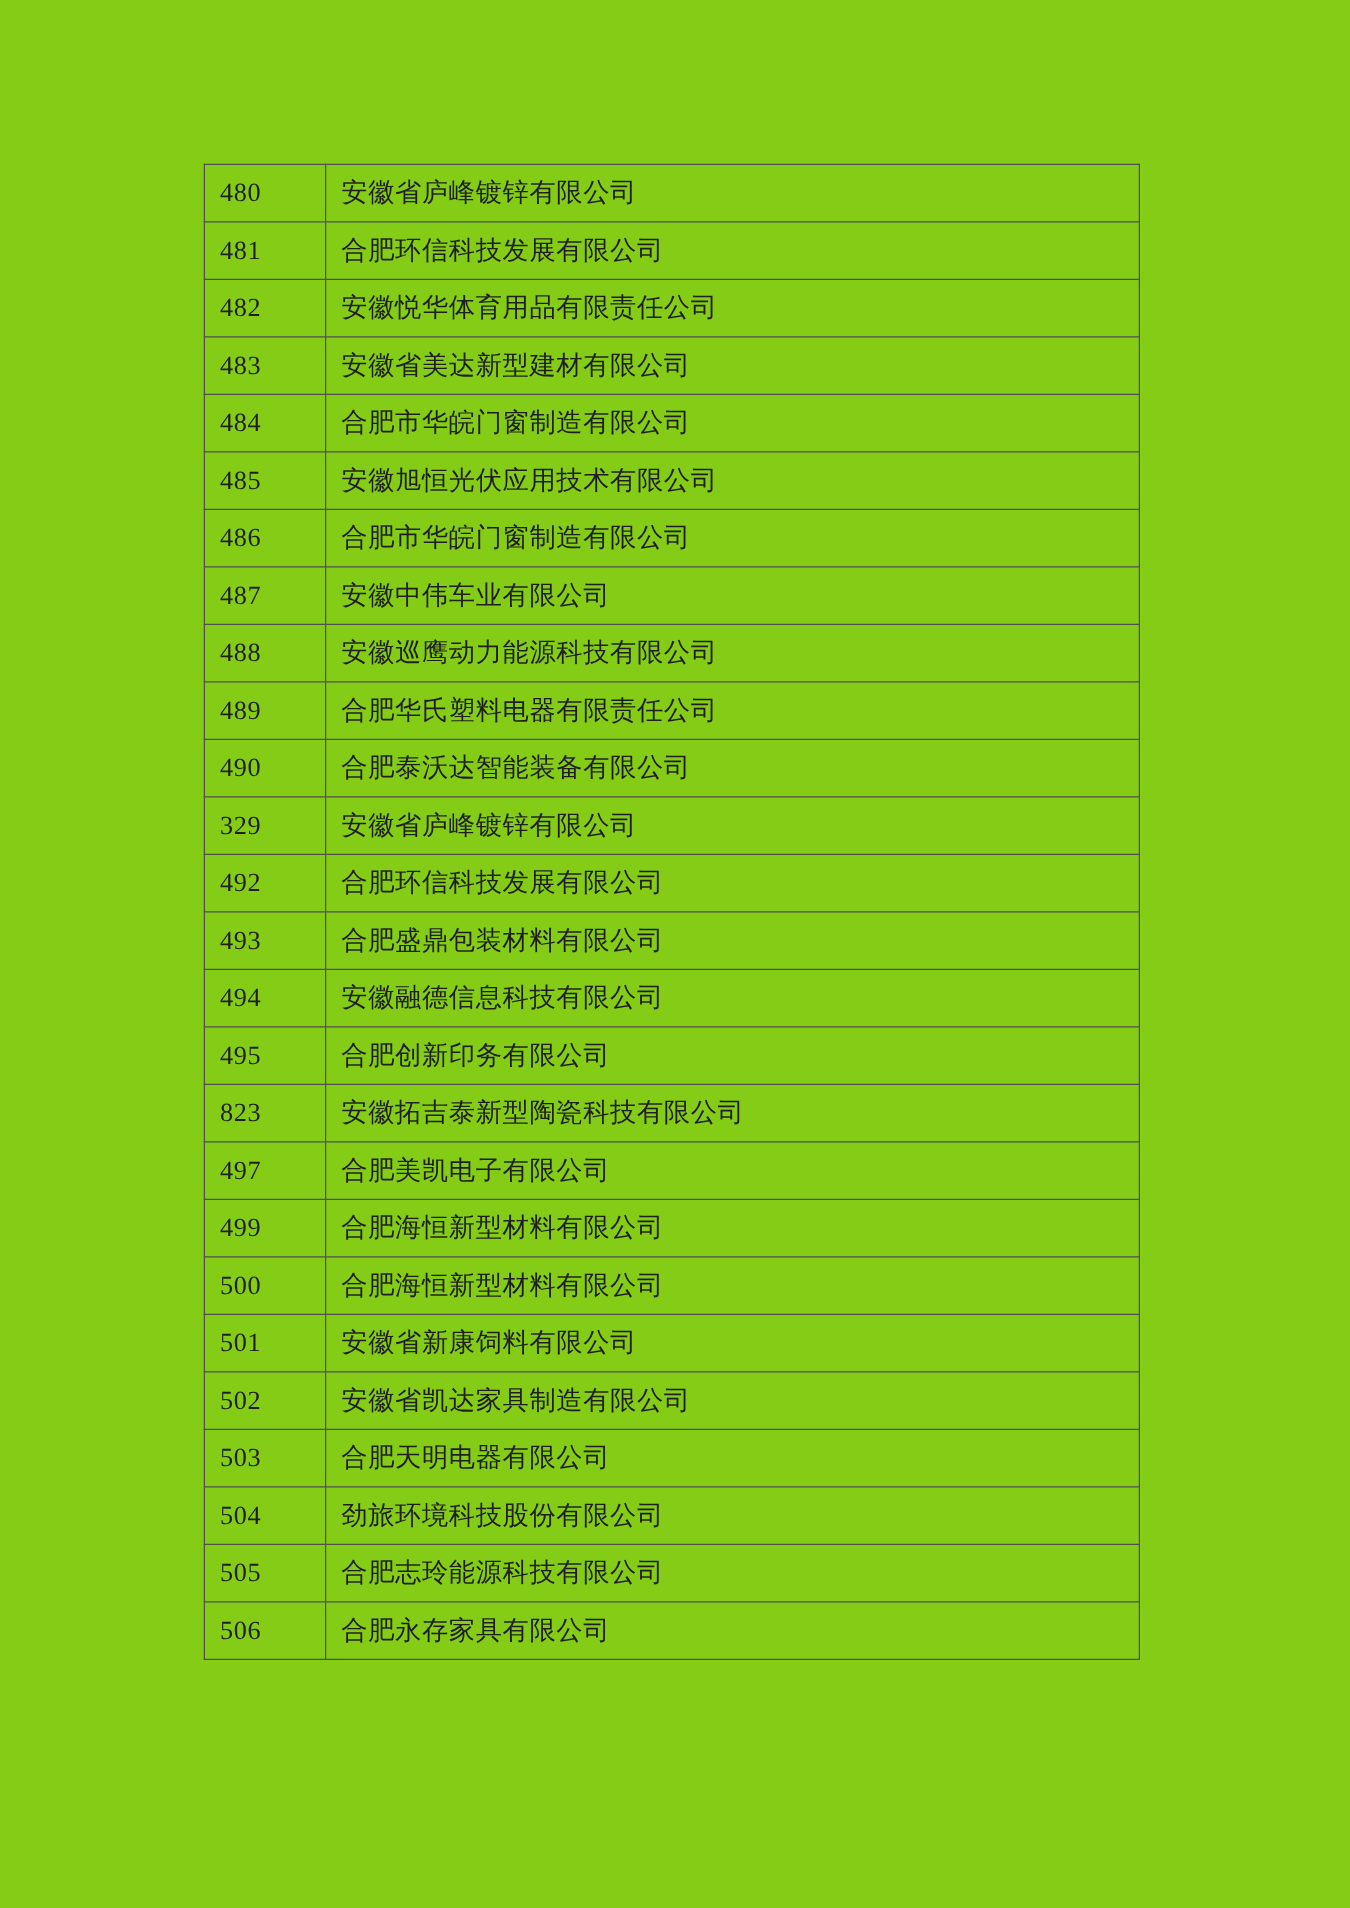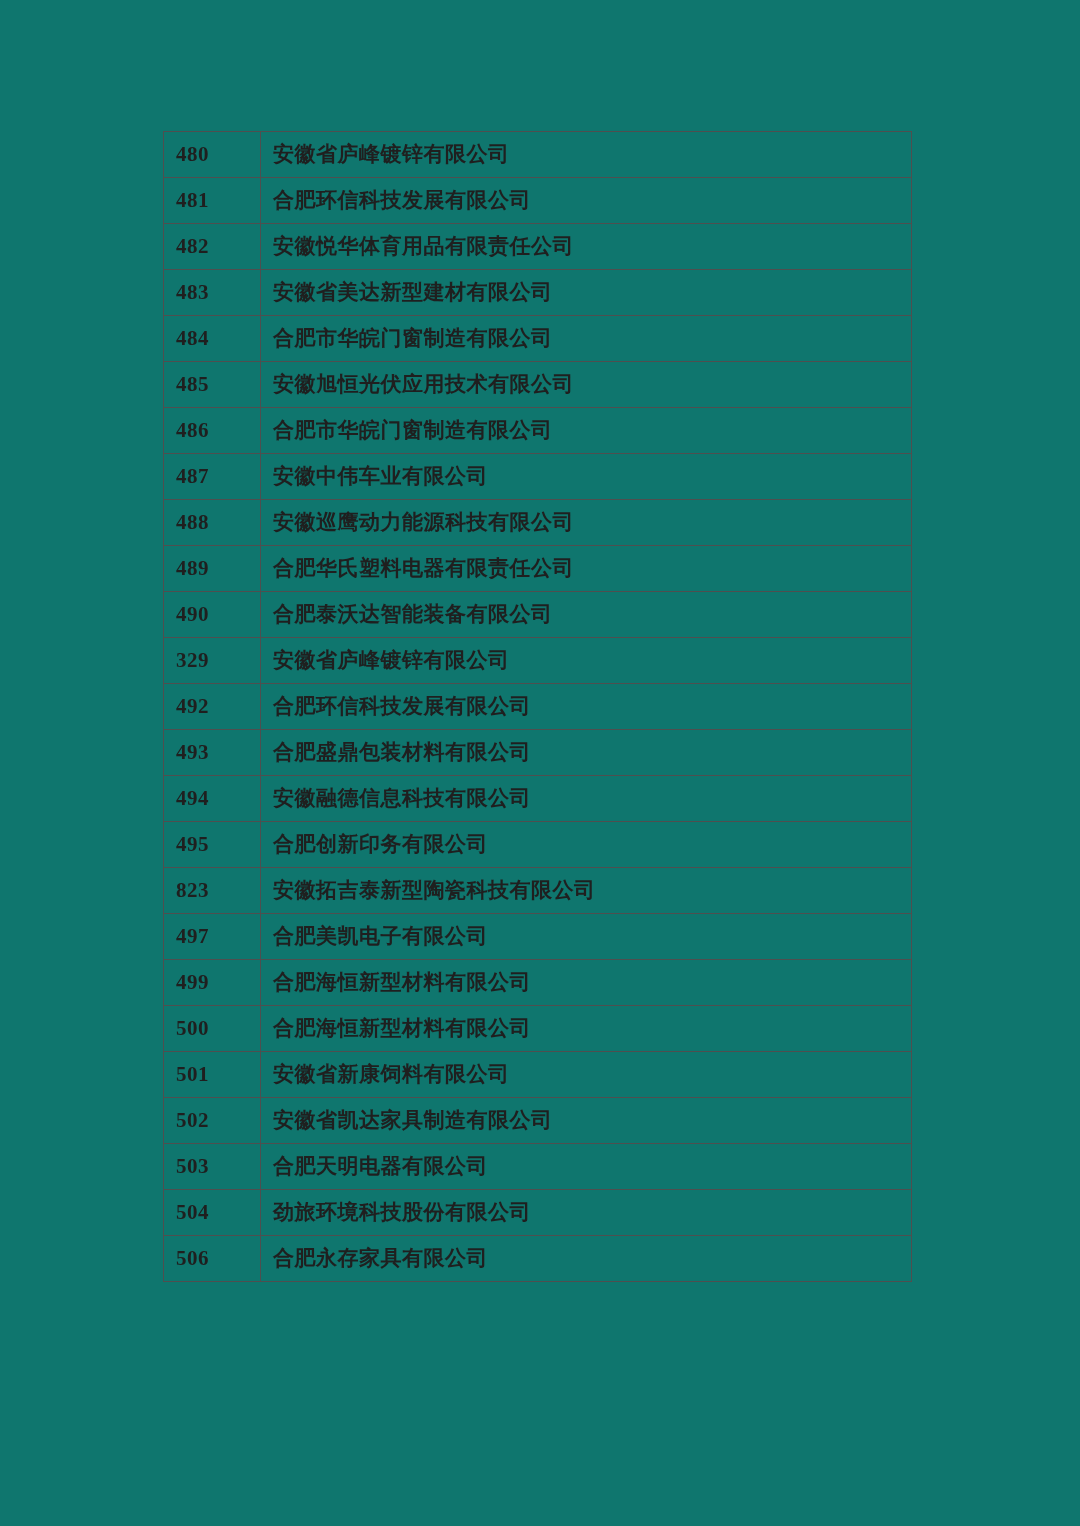--- a/index.html
+++ b/index.html
@@ -4,25 +4,24 @@
 <style>
   html, body {
     margin: 0;
     padding: 0;
     background: #ffffff;
   }
   .page {
     position: relative;
     width: 1080px;
     height: 1526px;
-    background: #0f766e;
+    background: #84cc16;
     font-family: "Liberation Serif", "DejaVu Serif", serif;
     color: #1f1f1f;
     overflow: hidden;
-    font-weight: bold;
   }
   table.company-table {
     position: absolute;
     left: 163px;
     top: 131px;
     width: 747px;
     border-collapse: collapse;
     table-layout: fixed;
   }
   table.company-table td {
@@ -164,20 +163,24 @@
   <tr>
     <td class="col-no">503</td>
     <td class="col-name">合肥天明电器有限公司</td>
   </tr>
 
   <tr>
     <td class="col-no">504</td>
     <td class="col-name">劲旅环境科技股份有限公司</td>
   </tr>
 
+  <tr>
+    <td class="col-no">505</td>
+    <td class="col-name">合肥志玲能源科技有限公司</td>
+  </tr>
 
   <tr>
     <td class="col-no">506</td>
     <td class="col-name">合肥永存家具有限公司</td>
   </tr>
 </tbody>
   </table>
 </div>
 
 </body></html>

